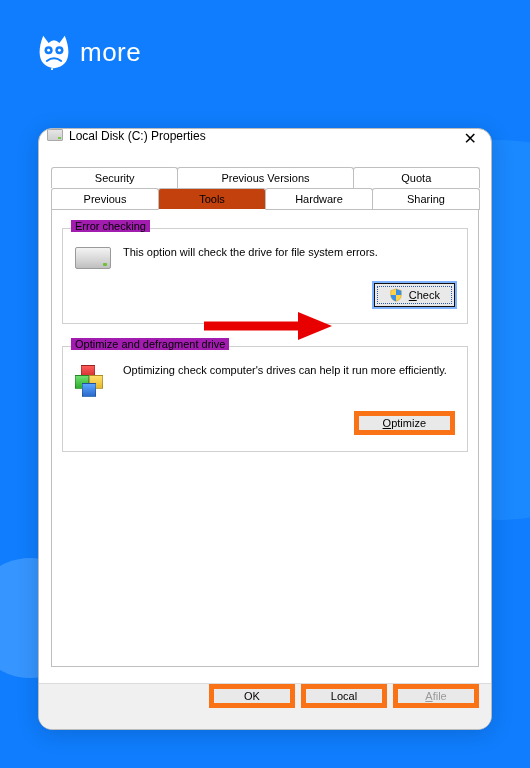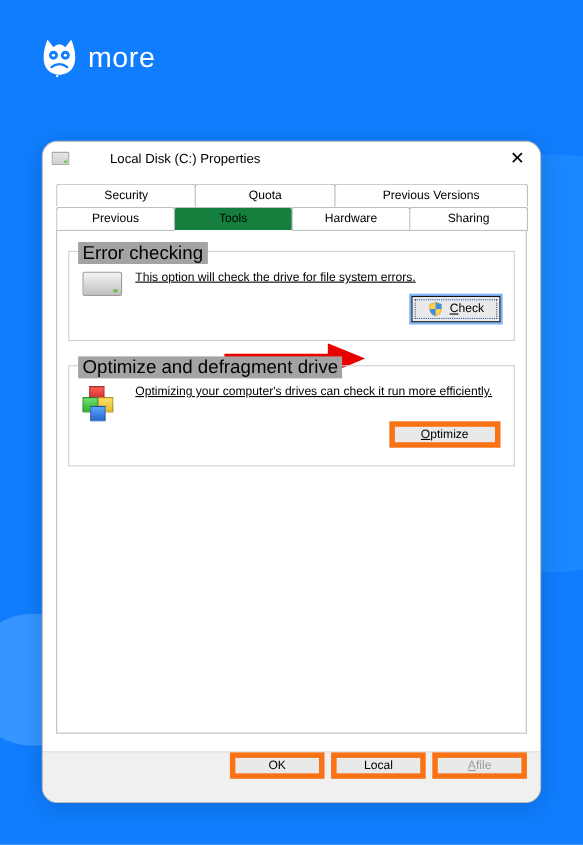--- a/index.html
+++ b/index.html
@@ -45,24 +45,23 @@
       top: 128px; left: 38px;
       width: 454px; height: 602px;
       background: #fff;
       border: 1px solid #bbb;
       border-radius: 14px;
       overflow: hidden;
       box-shadow: 0 4px 22px rgba(0,0,0,.15);
     }
     .titlebar {
       height: 30px;
-      display: flex; align-items: center;
+      display: flex; align-items: flex-start;
       padding: 0 8px;
       font-size: 12px;
-      gap: 31px;
     }
     .drive-icon {
       width: 16px; height: 12px;
       background: linear-gradient(#e6e6e6,#cfcfcf);
       border: 1px solid #aaa;
       border-radius: 1px;
       margin-right: 6px;
       position: relative;
     }
     .drive-icon::after{
@@ -87,21 +86,21 @@
       border: 1px solid #bfbfbf;
       border-bottom: none;
       padding: 4px 2px;
       margin-right: -1px;
       cursor: pointer;
       position: relative;
     }
     .tabrow.top .tab { border-top-left-radius: 3px; border-top-right-radius: 3px; }
     .tabrow.bottom .tab { border-top-left-radius: 3px; border-top-right-radius: 3px; }
     .tab.active {
-      background: #15803d;
+      background: #c2410c;
       border-bottom: 1px solid #fff;
       z-index: 2;
     }
     .tab:not(.active) {
       background: #fff;
     }
     .tab-panel {
       border: 1px solid #bfbfbf;
       margin: 0 12px;
       padding: 18px 10px 10px 10px;
@@ -111,33 +110,32 @@
     }
     .groupbox {
       border: 1px solid #d0d0d0;
       margin-bottom: 22px;
       padding: 16px 12px 16px 12px;
       position: relative;
     }
     .group-title {
       position: absolute;
       top: -9px; left: 8px;
-      background: #a3a3a3;
+      background: #a21caf;
       padding: 0 4px;
-      font-size: 17px;
+      font-size: 11px;
     }
     .group-row {
       display: flex;
       align-items: flex-start;
       gap: 12px;
     }
     .group-text {
       font-size: 11px;
       line-height: 1.35;
-      text-decoration: underline;
     }
     .drive-lg {
       width: 36px; height: 22px;
       background: linear-gradient(#f3f3f3,#d6d6d6 60%,#bfbfbf);
       border: 1px solid #9a9a9a;
       border-radius: 2px;
       margin-top: 2px;
       flex-shrink: 0;
       position: relative;
     }
@@ -159,21 +157,21 @@
       display: inline-flex; align-items:center; justify-content:center;
       gap: 6px;
       height: 24px;
       padding: 0 20px;
       background: #e9e9e9;
       border: 5px solid #f97316;
       font-size: 11px;
       cursor: pointer;
     }
     .btn .u { text-decoration: underline; }
-    .btn-row { text-align: right; }
+    .btn-row { text-align: right; margin-top: 14px; }
     .check-btn {
       border: 1px solid #111;
       outline: 1px dotted #2a5db0;
       outline-offset: -4px;
       box-shadow: 0 0 0 2px #7fb3ff;
       padding: 0 14px;
     }
     .shield {
       width: 14px; height: 14px;
     }
@@ -217,22 +215,22 @@
 <div class="dialog">
   <div class="titlebar">
     <span class="drive-icon"></span>
     <span>Local Disk (C:) Properties</span>
     <span class="close-x">✕</span>
   </div>
 
   <div class="tabstrip">
     <div class="tabrow top">
       <div class="tab">Security</div>
+      <div class="tab" style="flex:1.4">Previous Versions</div>
       <div class="tab">Quota</div>
-      <div class="tab" style="flex:1.4">Previous Versions</div>
     </div>
     <div class="tabrow bottom">
       <div class="tab">Previous</div>
       <div class="tab active">Tools</div>
       <div class="tab">Hardware</div>
       <div class="tab">Sharing</div>
     </div>
   </div>
 
   <div class="tab-panel">
@@ -262,21 +260,21 @@
 
     <div class="groupbox">
       <span class="group-title">Optimize and defragment drive</span>
       <div class="group-row">
         <div class="defrag-icon">
           <div class="cube r"></div>
             <div class="cube g"></div>
             <div class="cube y"></div>
             <div class="cube b"></div>
         </div>
-        <div class="group-text">Optimizing your computer's drives can check it run more efficiently.</div>
+        <div class="group-text">Optimizing check computer's drives can help it run more efficiently.</div>
       </div>
       <div class="btn-row">
         <button class="btn" style="padding:0 24px">
           <span><span class="u">O</span><span>ptimize</span></span>
         </button>
       </div>
     </div>
 
   </div>
 

